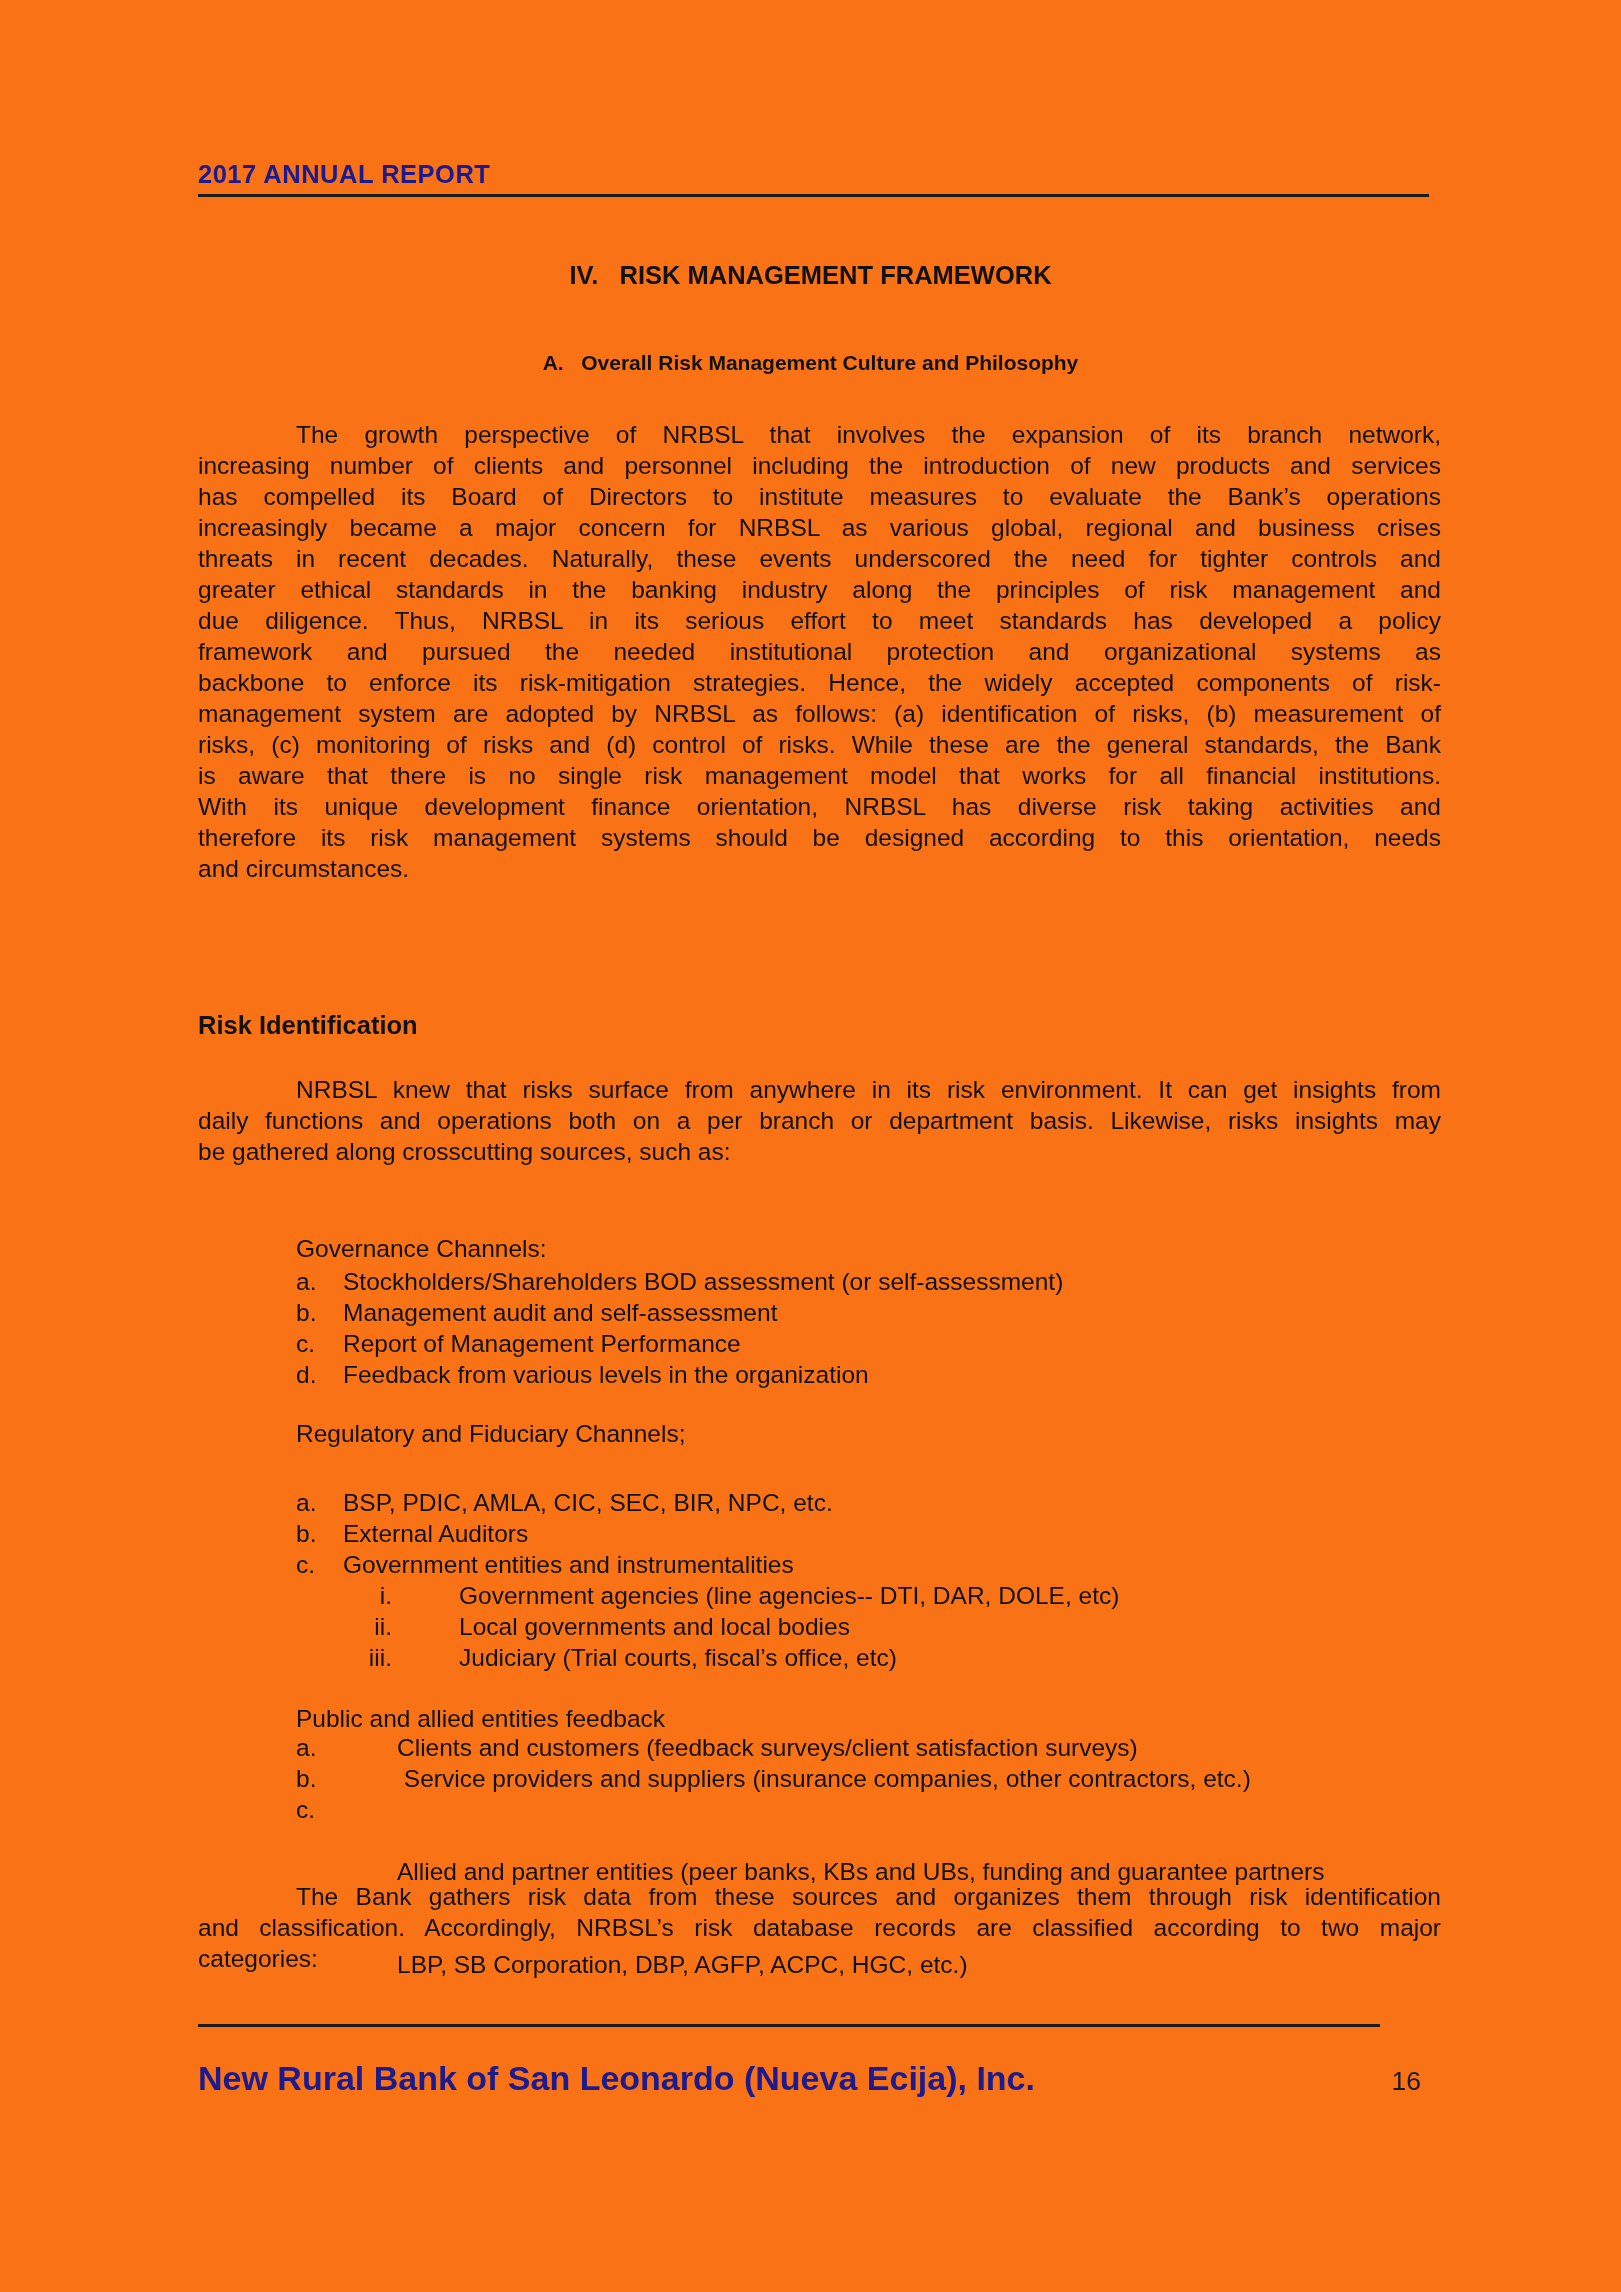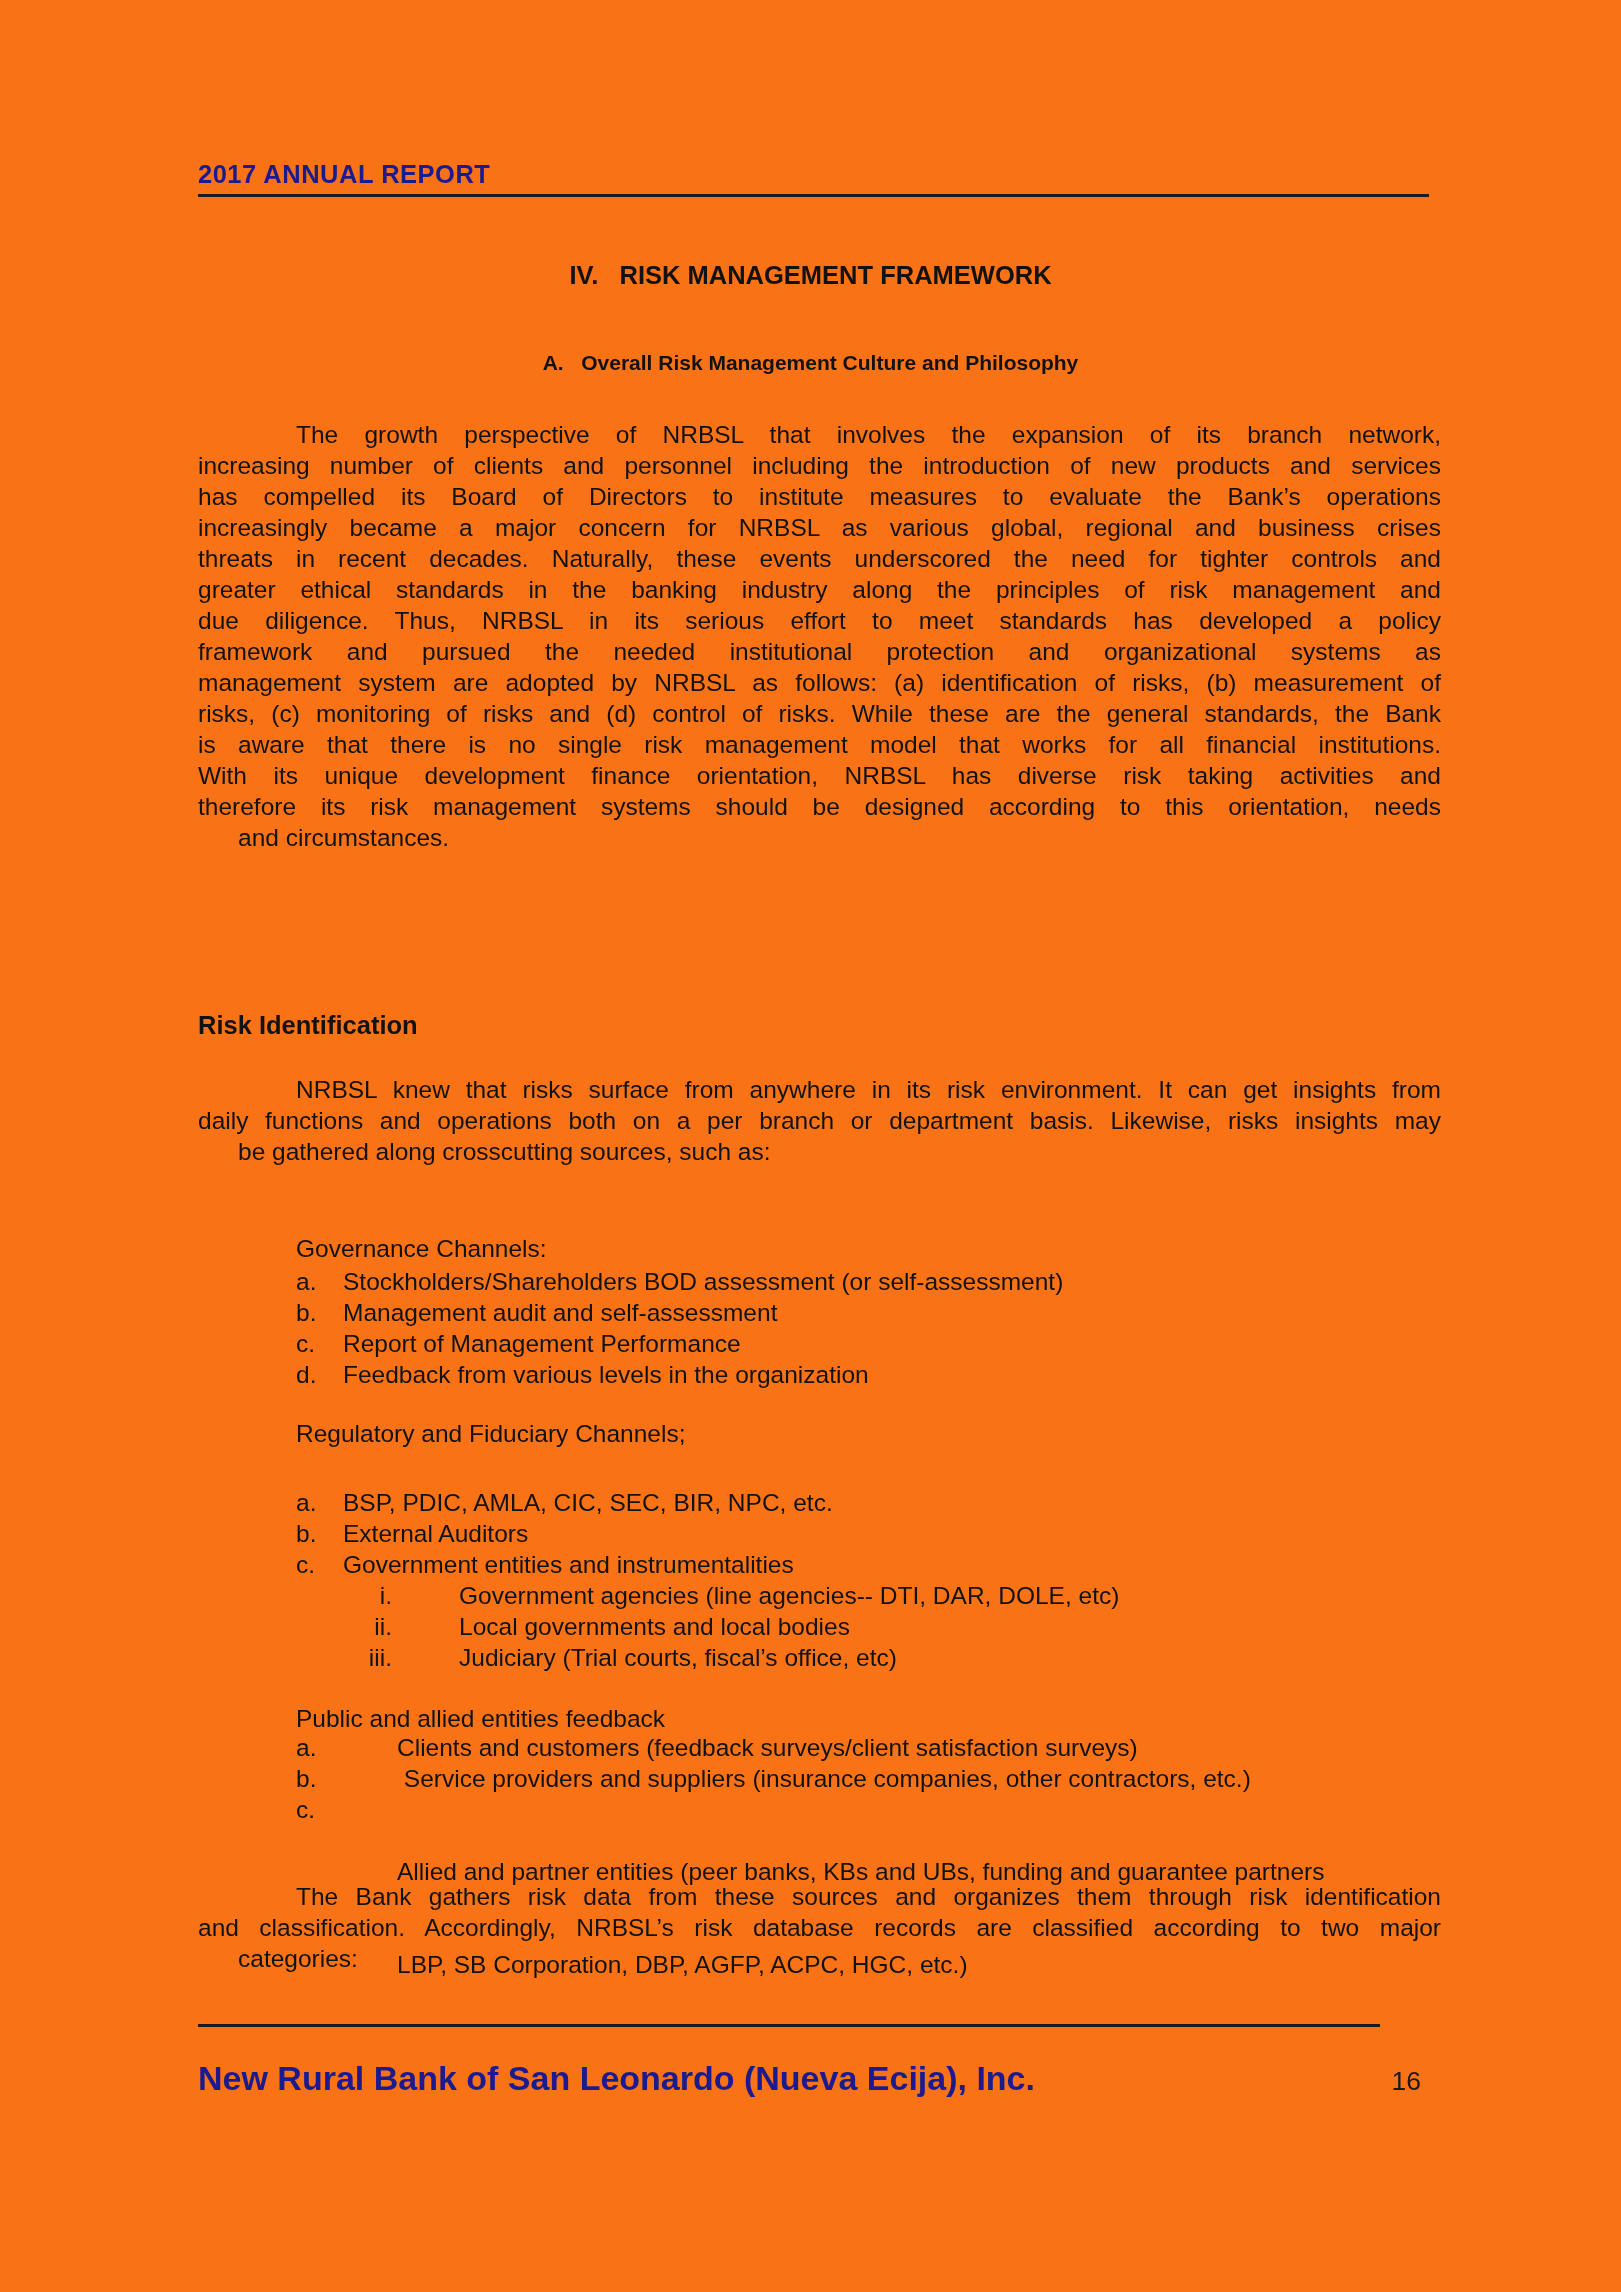--- a/index.html
+++ b/index.html
@@ -43,21 +43,21 @@
     left: 198px; top: 1011px;
     font-size: 25.5px; font-weight: bold;
   }
 
   
   .para { left: 198px; width: 1243px; font-size: 24.5px; line-height: 31px; }
   .para1 { top: 419px; }
   .para2 { top: 1074px; }
   .para3 { top: 1881px; }
   .jline { text-align: justify; text-align-last: justify; white-space: normal; }
-  .jline.end { text-align-last: left; margin-left: 40px; }
+  .jline.end { text-align-last: left; }
   .jline.ind { text-indent: 98px; }
 
   
   .group-title { left: 296px; font-size: 24.5px; line-height: 31px; white-space: pre; }
   .gov-title { top: 1192px; margin-top: 41px; }
   .reg-title { top: 1418px; }
   .pub-title { top: 1703px; }
 
   
   .list { left: 296px; font-size: 24.5px; line-height: 31px; }
@@ -97,20 +97,21 @@
 
   <div class="abs para para1">
     <div class="jline ind">The growth perspective of NRBSL that involves the expansion of its branch network,</div>
     <div class="jline">increasing number of clients and personnel including the introduction of new products and services</div>
     <div class="jline">has compelled its Board of Directors to institute measures to evaluate the Bank’s operations</div>
     <div class="jline">increasingly became a major concern for NRBSL as various global, regional and business crises</div>
     <div class="jline">threats in recent decades. Naturally, these events underscored the need for tighter controls and</div>
     <div class="jline">greater ethical standards in the banking industry along the principles of risk management and</div>
     <div class="jline">due diligence. Thus, NRBSL in its serious effort to meet standards has developed a policy</div>
     <div class="jline">framework and pursued the needed institutional protection and organizational systems as</div>
+    <div class="jline">backbone to enforce its risk-mitigation strategies. Hence, the widely accepted components of risk-</div>
     <div class="jline">management system are adopted by NRBSL as follows: (a) identification of risks, (b) measurement of</div>
     <div class="jline">risks, (c) monitoring of risks and (d) control of risks. While these are the general standards, the Bank</div>
     <div class="jline">is aware that there is no single risk management model that works for all financial institutions.</div>
     <div class="jline">With its unique development finance orientation, NRBSL has diverse risk taking activities and</div>
     <div class="jline">therefore its risk management systems should be designed according to this orientation, needs</div>
     <div class="jline end">and circumstances.</div>
   </div>
 
   <div class="abs h-sub">Risk Identification</div>
 

